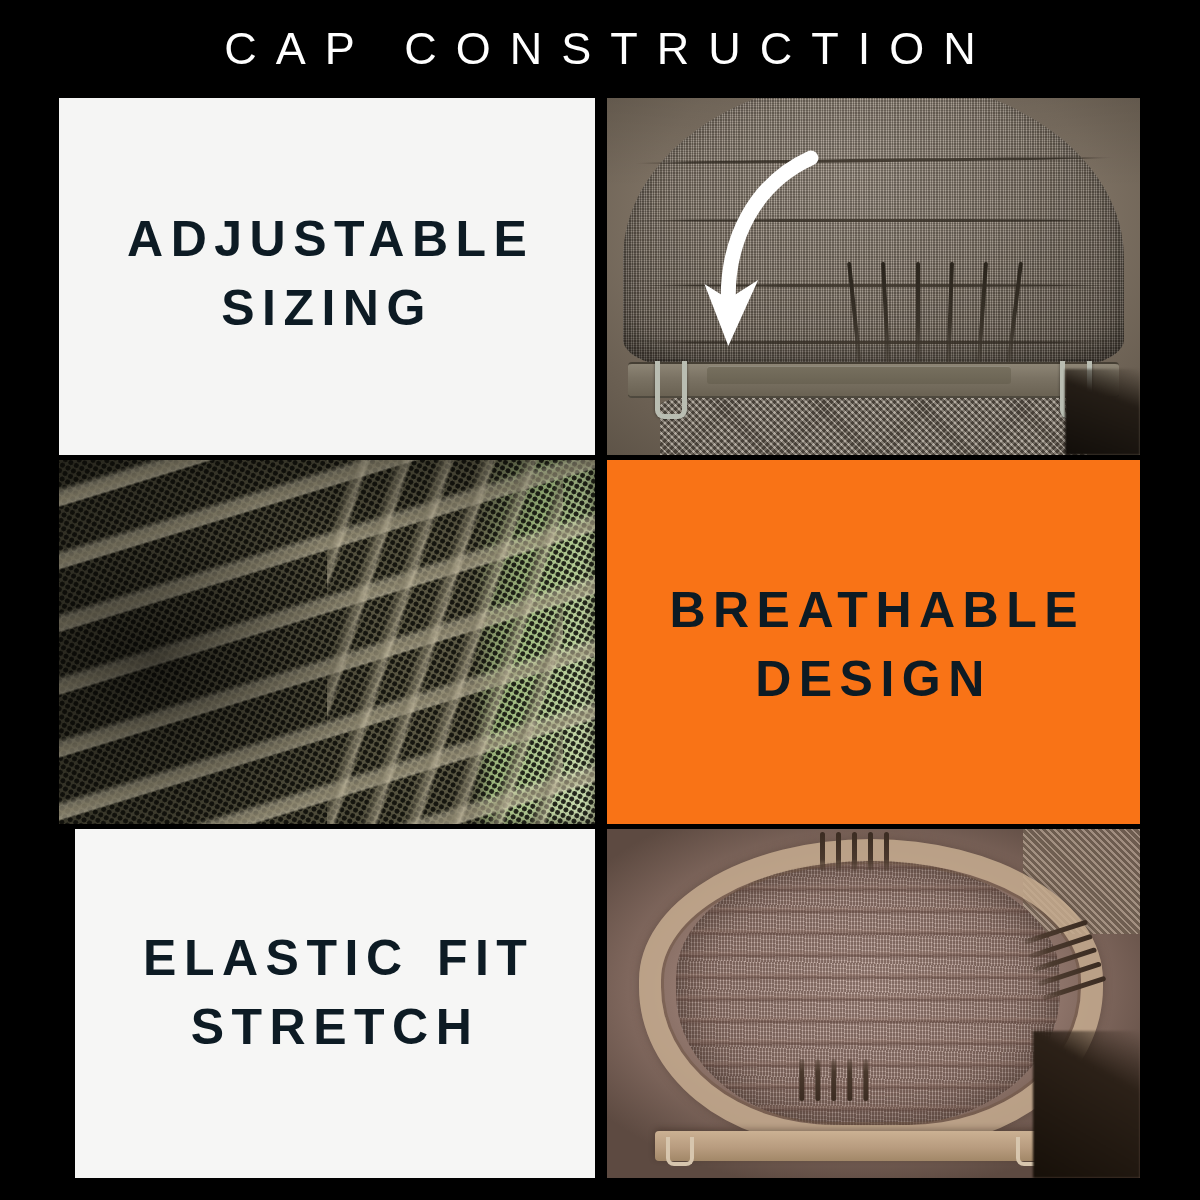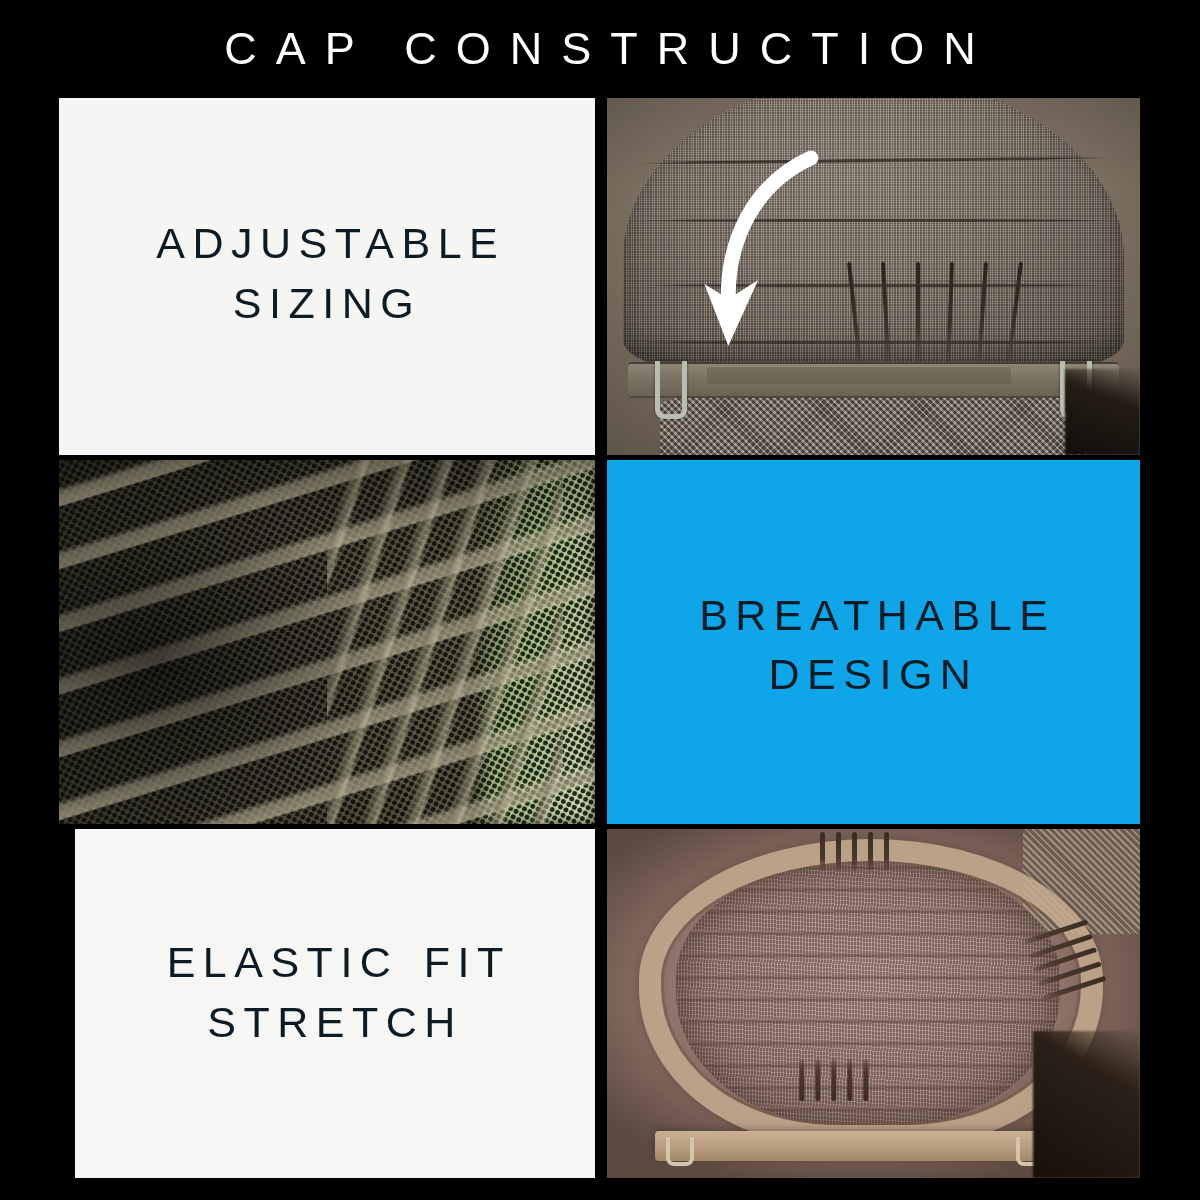--- a/index.html
+++ b/index.html
@@ -66,28 +66,28 @@
   }
 
   
   .text-cell {
     display: flex;
     flex-direction: column;
     align-items: center;
     justify-content: center;
   }
   .cell-adjustable { background: #f5f5f4; }
-  .cell-breathable { background: #0ea5e9; }
+  .cell-breathable { background: #f97316; }
   .cell-elastic    { background: #f6f6f5; margin-left: 16px; }
 
   .cell-label {
     color: #0d1b24;
     font-family: "Liberation Sans", sans-serif;
-    font-weight: 400;
-    font-size: 43px;
+    font-weight: 700;
+    font-size: 50px;
     letter-spacing: 7.5px;
     text-indent: 7.5px;
     line-height: 1.38;
     text-align: center;
     text-transform: uppercase;
     max-width: 92%;
     word-spacing: 6px;
   }
   .cell-adjustable .cell-label { margin-top: -6px; }
   .cell-breathable .cell-label { margin-top: 6px; }

